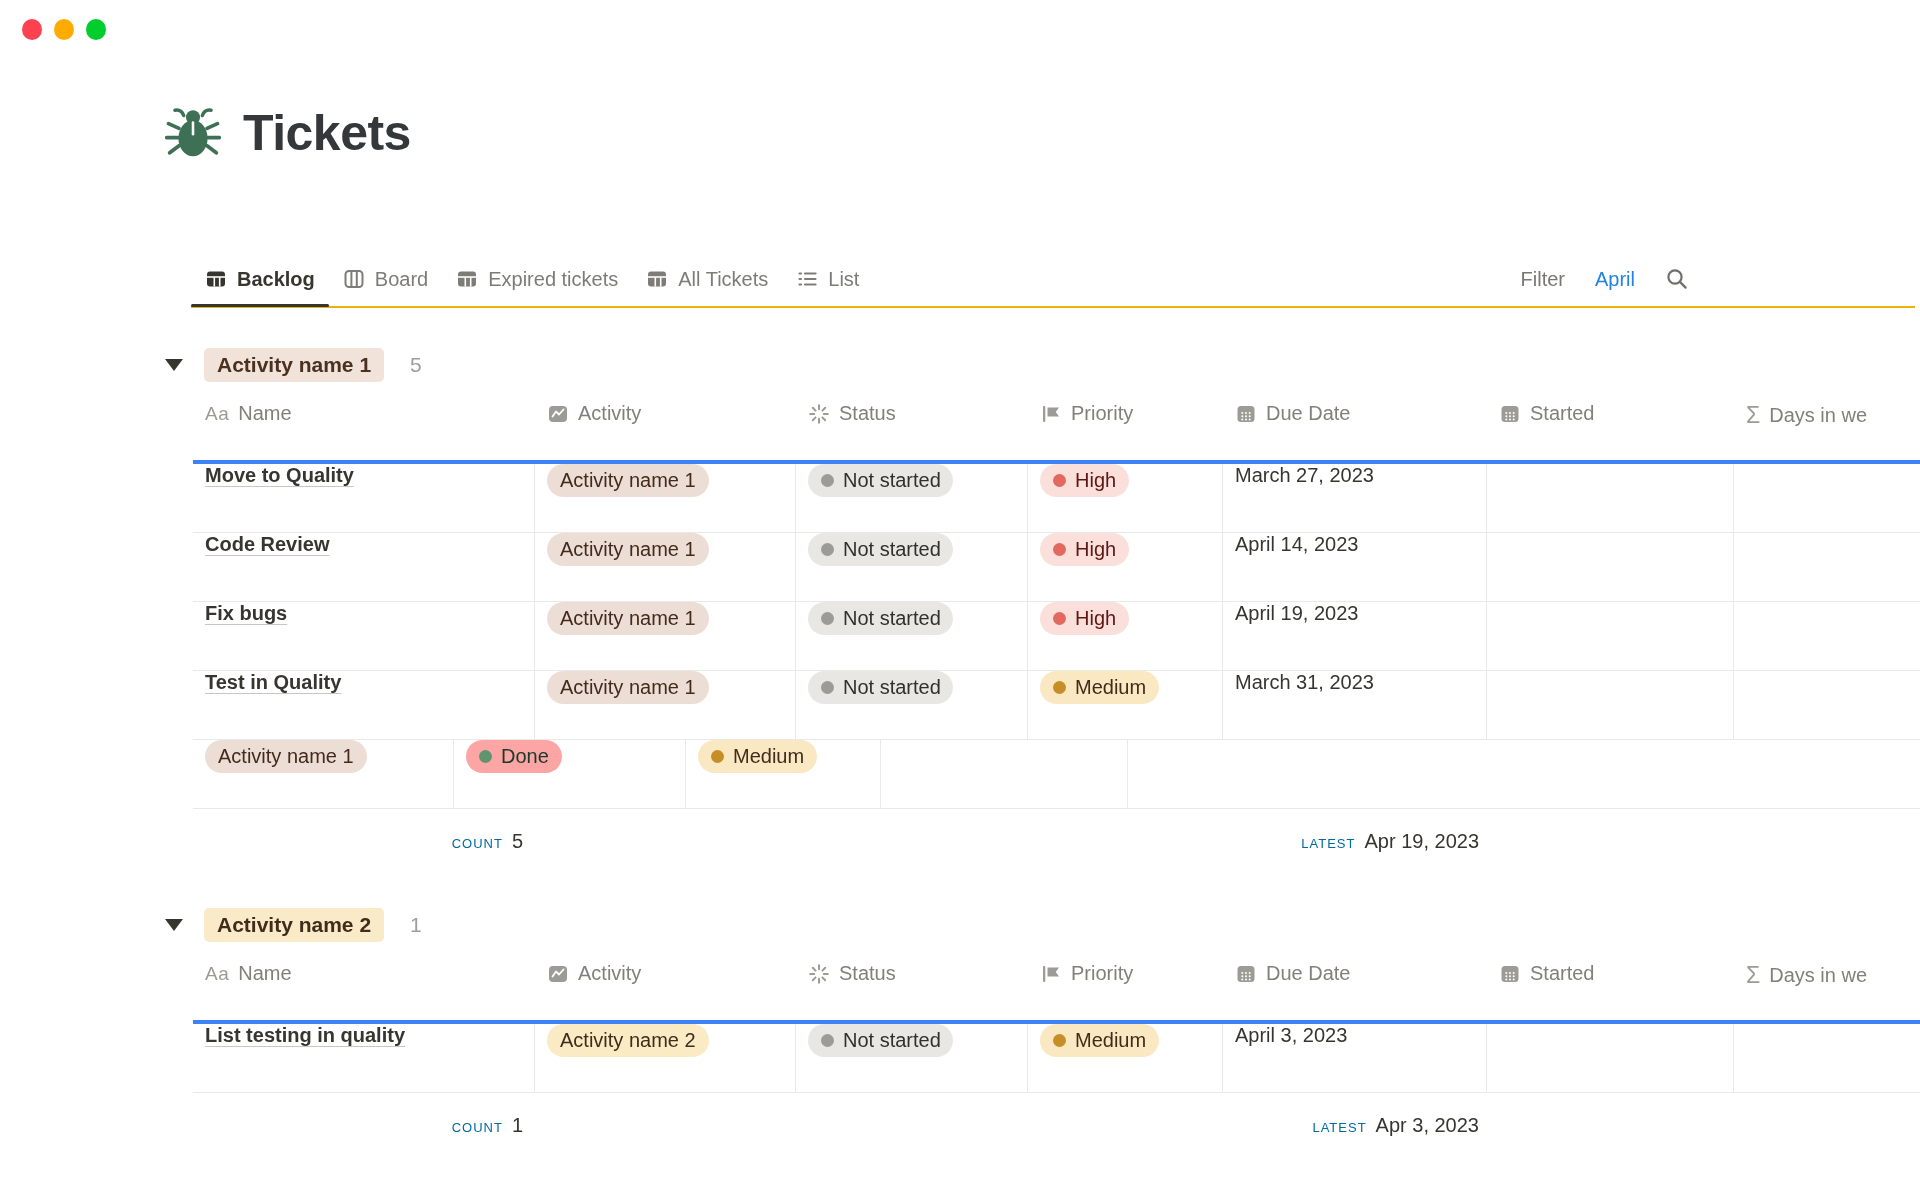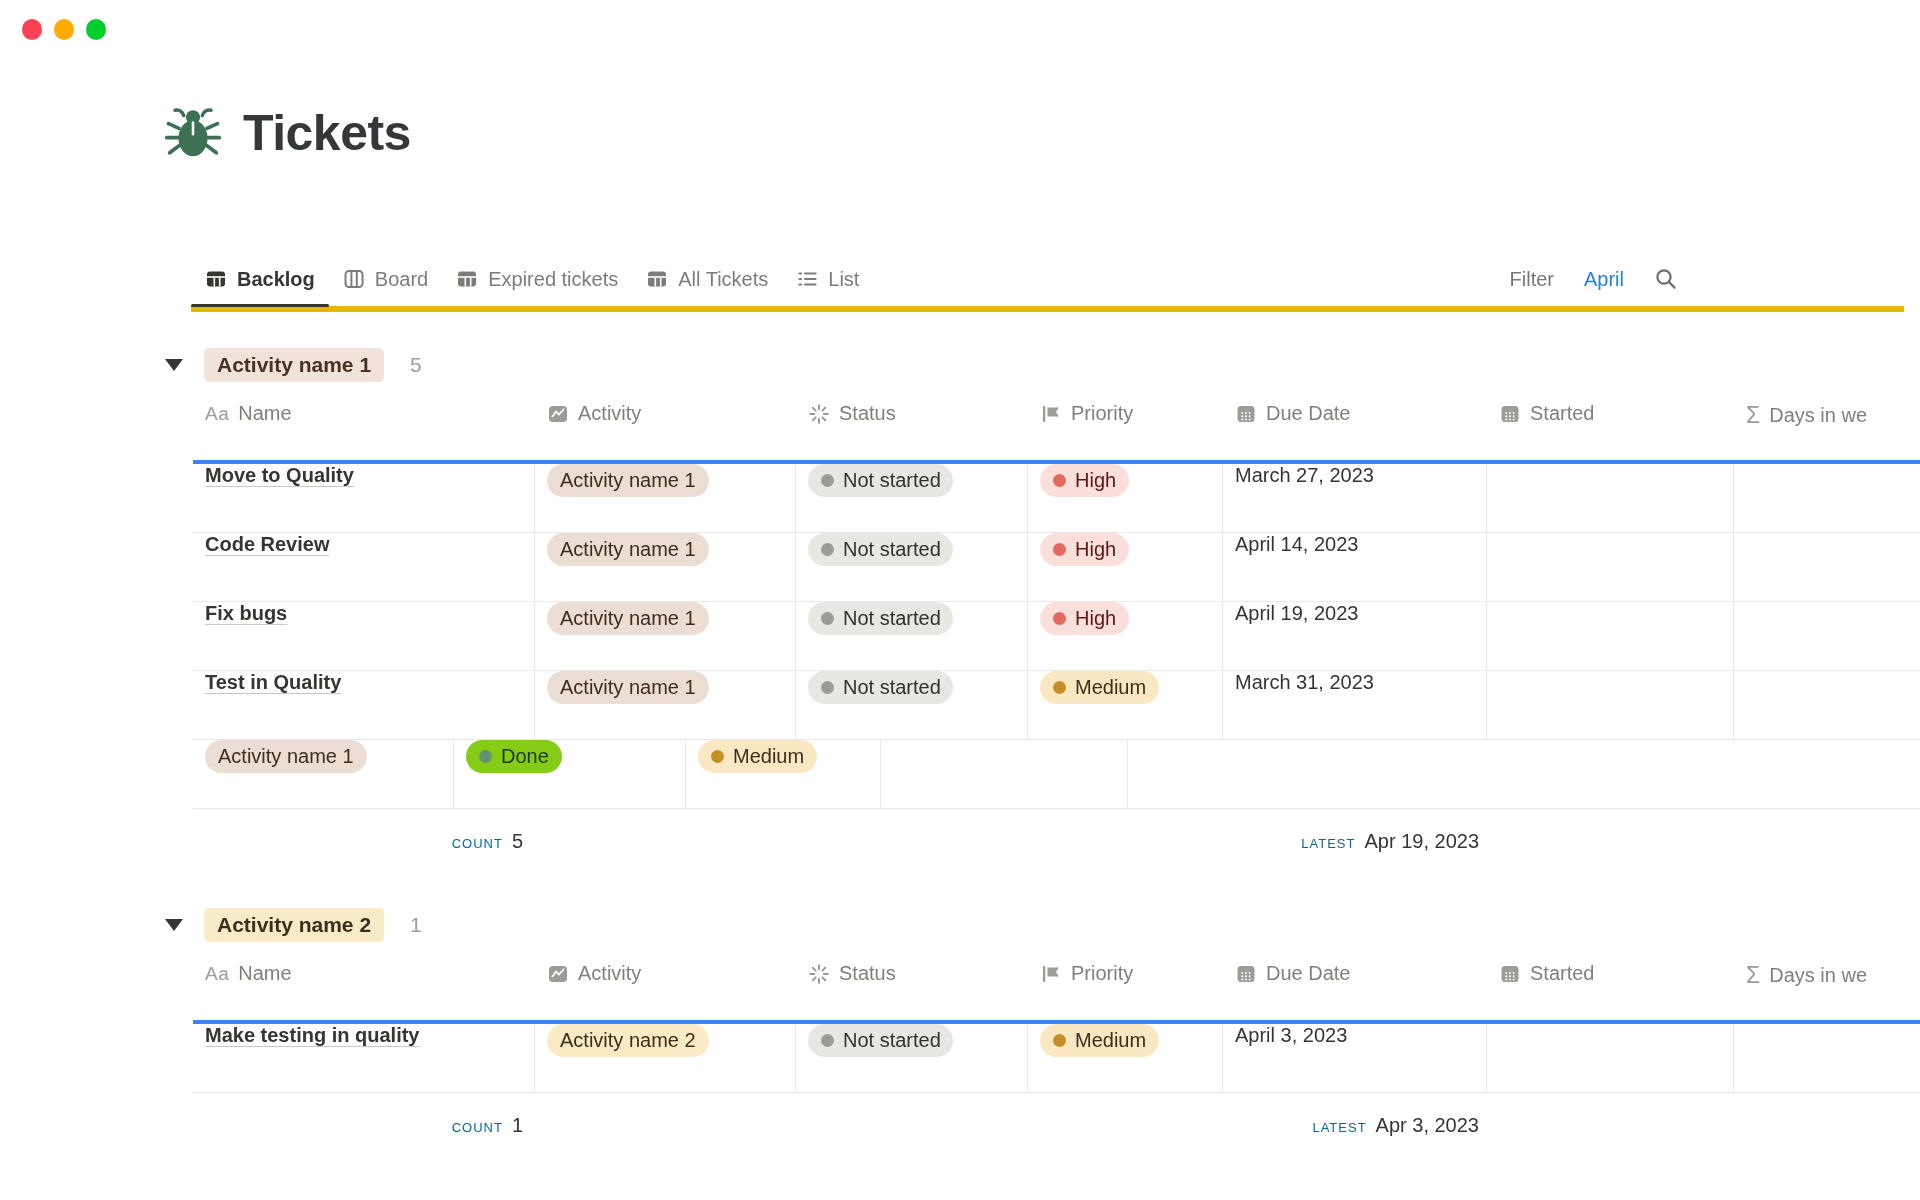--- a/index.html
+++ b/index.html
@@ -10,21 +10,21 @@
     -webkit-font-smoothing:antialiased;
   }
   
   .lights{position:absolute;top:19px;left:22px;display:flex;gap:12px}
   .light{width:20px;height:21px;border-radius:50%}
   
   .page-head{position:absolute;left:165px;top:104px;display:flex;align-items:center;gap:22px}
   .bug{width:56px;height:56px;color:#3E7056}
   .page-title{font-size:50px;font-weight:700;letter-spacing:-.5px;color:#34383b;margin:0}
   
-  .tabbar{position:absolute;left:191px;right:16px;top:252px;height:54px;border-bottom:6px solid #eab308;display:flex;align-items:center}
+  .tabbar{position:absolute;left:191px;right:5px;top:252px;height:54px;border-bottom:2px solid #eab308;display:flex;align-items:center}
   .tab{display:flex;align-items:center;gap:10px;padding:0 14px;height:100%;font-size:20px;color:#7E7C78;position:relative;cursor:pointer;white-space:nowrap}
   .tab.active{color:#37352F;font-weight:600}
   .tab.active::after{content:"";position:absolute;left:0;right:0;bottom:-1px;height:3px;background:#37352F;border-radius:2px}
   .ticon{display:flex;align-items:center}
   .controls{position:absolute;right:226px;top:0;height:100%;display:flex;align-items:center;gap:30px;font-size:20px}
   .ctrl-filter{color:#787774;cursor:pointer}
   .ctrl-sort{cursor:pointer}
   .ctrl-search{display:flex;align-items:center;color:#6f6e6a;cursor:pointer}
   
   .groups{position:absolute;left:165px;top:345px;right:0}
@@ -350,21 +350,21 @@
             <span>March 31, 2023</span>
           </div>
           <div class="td" style="width:247px"></div>
           <div class="td" style="width:250px"></div>
         </div>
         <div class="tr">
           <div class="td" style="width:261px">
             <span class="tag" style="background:#ECDED5;color:#442A1E">Activity name 1</span>
           </div>
           <div class="td" style="width:232px">
-            <span class="tag" style="background:#84cc16;color:#1C3829">
+            <span class="tag" style="background:#fca5a5;color:#1C3829">
               <span class="dot" style="background:#5F9471"></span>
               <span class="clip">Done</span>
             </span>
           </div>
           <div class="td" style="width:195px">
             <span class="tag" style="background:#FAE8C2;color:#402C1B">
               <span class="dot" style="background:#C68E27"></span>
               <span>Medium</span>
             </span>
           </div>
@@ -470,21 +470,21 @@
           </div>
           <div class="th" style="width:250px">
             <span class="hicon">
               <span class="sigma">Σ</span>
             </span>
             <span>Days in we</span>
           </div>
         </div>
         <div class="tr">
           <div class="td td-name" style="width:342px">
-            <span class="row-title">Make testing in quality</span>
+            <span class="row-title">List testing in quality</span>
           </div>
           <div class="td" style="width:261px">
             <span class="tag" style="background:#FAEBC5;color:#402C1B">Activity name 2</span>
           </div>
           <div class="td" style="width:232px">
             <span class="tag" style="background:#E8E7E4;color:#32302C">
               <span class="dot" style="background:#9D9B97"></span>
               <span class="clip">Not started</span>
             </span>
           </div>

